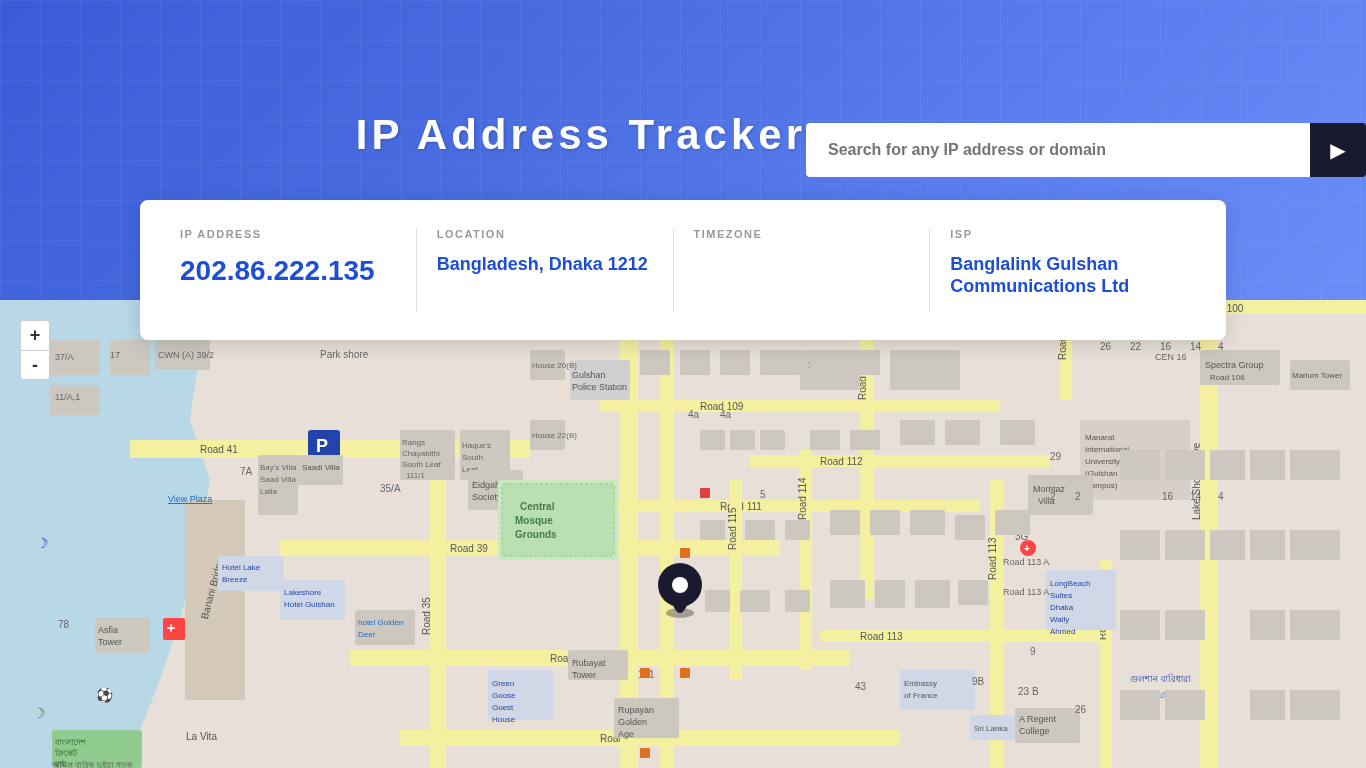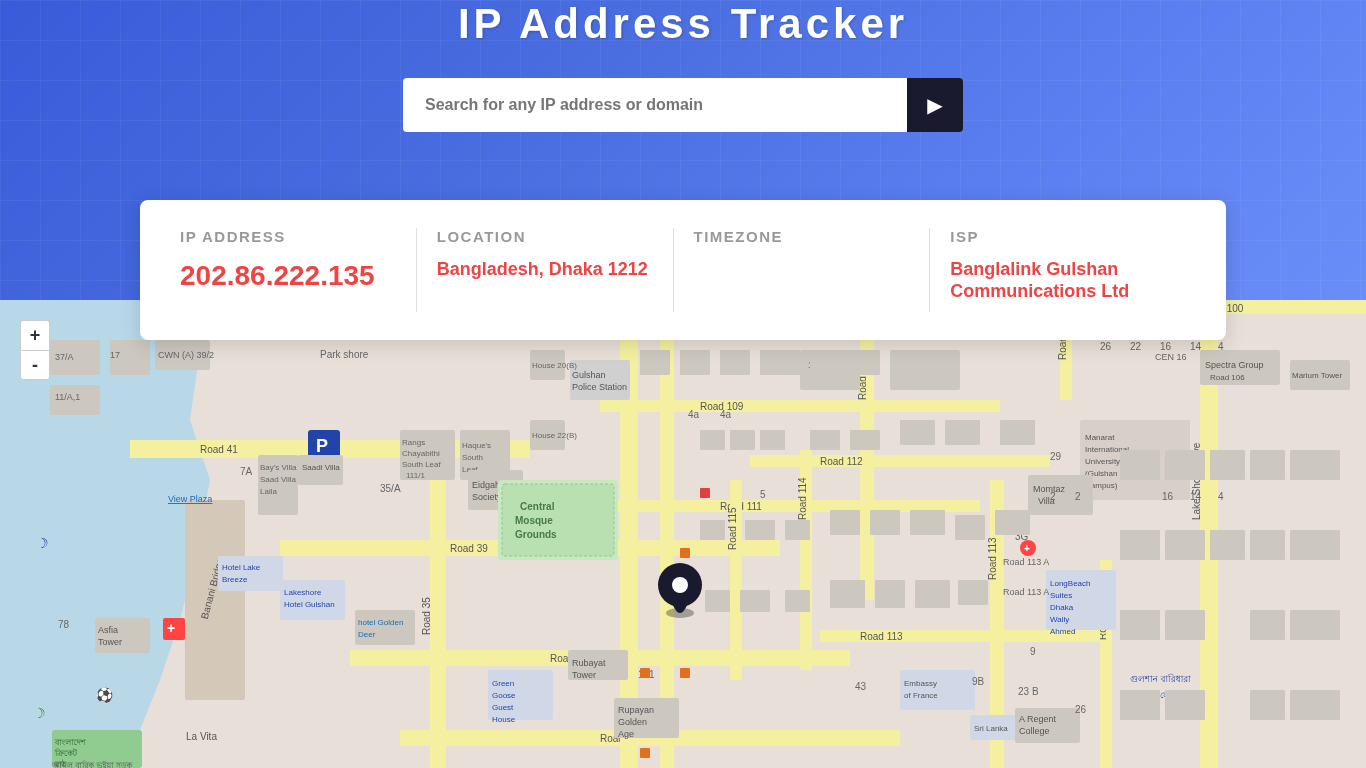--- a/index.html
+++ b/index.html
@@ -5,23 +5,23 @@
     * { margin: 0; padding: 0; box-sizing: border-box; }
     body { font-family: Arial, sans-serif; width: 1366px; height: 768px; overflow: hidden; position: relative; }
 
     
     .header-section {
       background: linear-gradient(135deg, #3a5bd9 0%, #4a6ee0 40%, #5a7ef0 70%, #6a8ef8 100%);
       width: 100%;
       height: 300px;
       position: relative;
       display: flex;
-      flex-direction: column;
+      flex-direction: row;
       align-items: center;
-      justify-content: flex-start;
+      justify-content: flex-end;
       overflow: hidden;
     }
 
     
     .header-section::before {
       content: '';
       position: absolute;
       top: 0; left: 0; right: 0; bottom: 0;
       background-image:
         linear-gradient(rgba(255,255,255,0.05) 1px, transparent 1px),
@@ -111,32 +111,32 @@
 
     .info-section:first-child {
       padding-left: 0;
     }
 
     .info-section:last-child {
       border-right: none;
     }
 
     .info-label {
-      font-size: 15px;
+      font-size: 11px;
       font-weight: bold;
       color: #999;
       letter-spacing: 1.5px;
       text-transform: uppercase;
       margin-bottom: 14px;
     }
 
     .info-value {
       font-size: 28px;
       font-weight: bold;
-      color: #ef4444;
+      color: #1d4ed8;
       line-height: 1.2;
     }
 
     .info-value.large {
       font-size: 18px;
     }
 
     
     .map-container {
       position: absolute;

